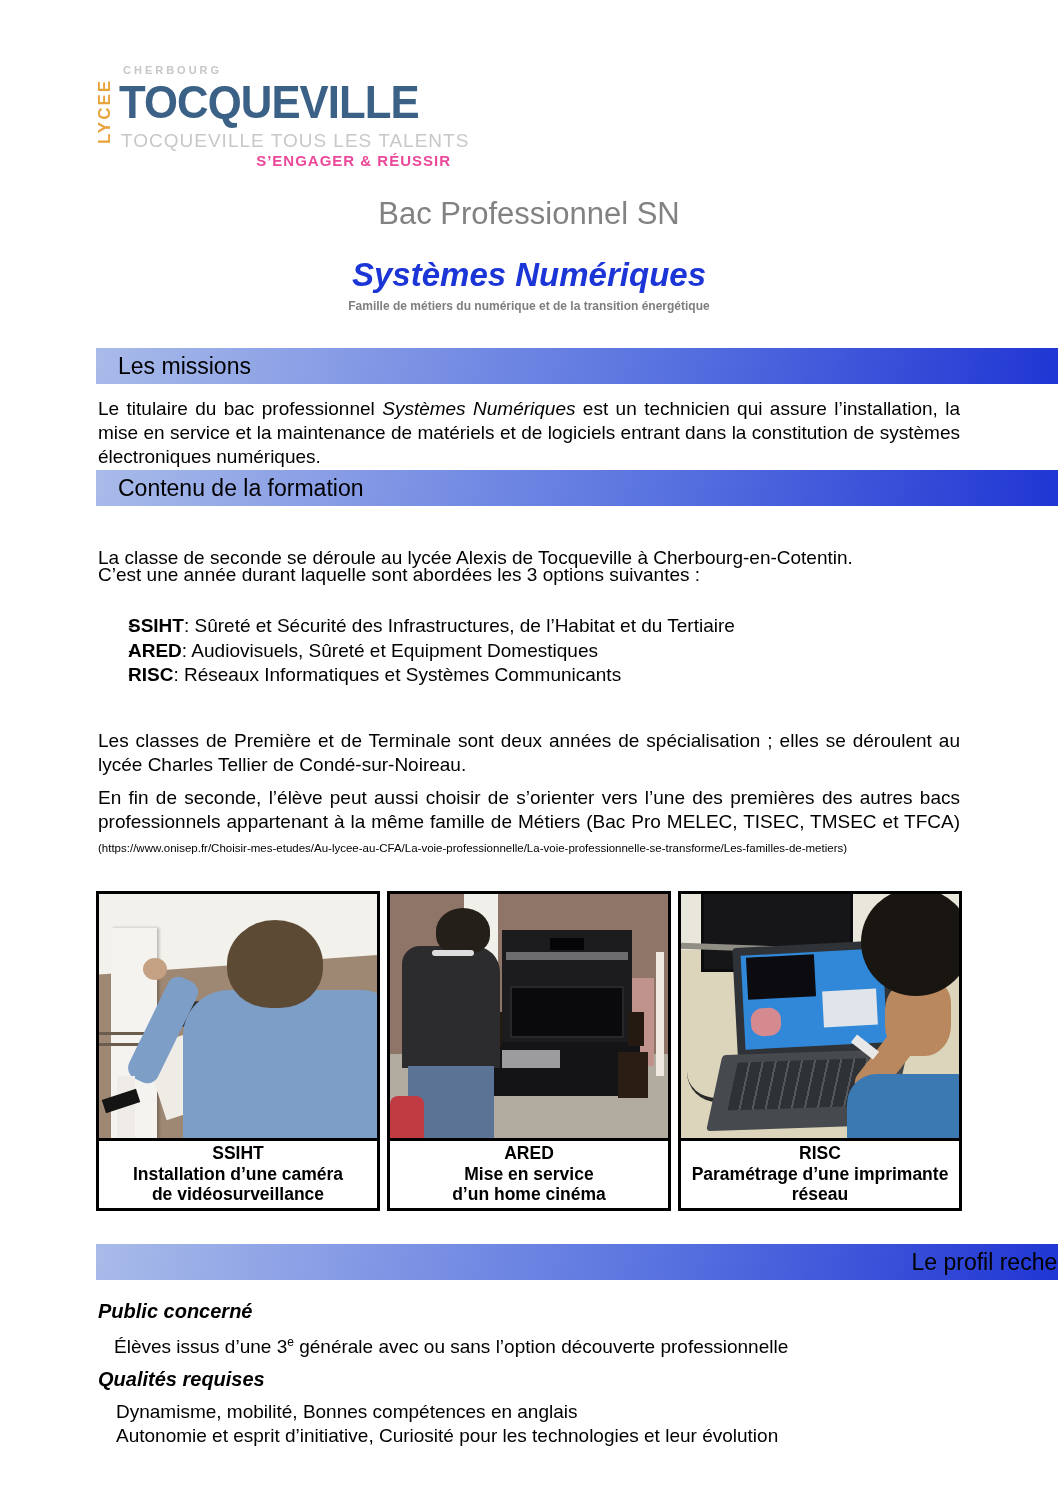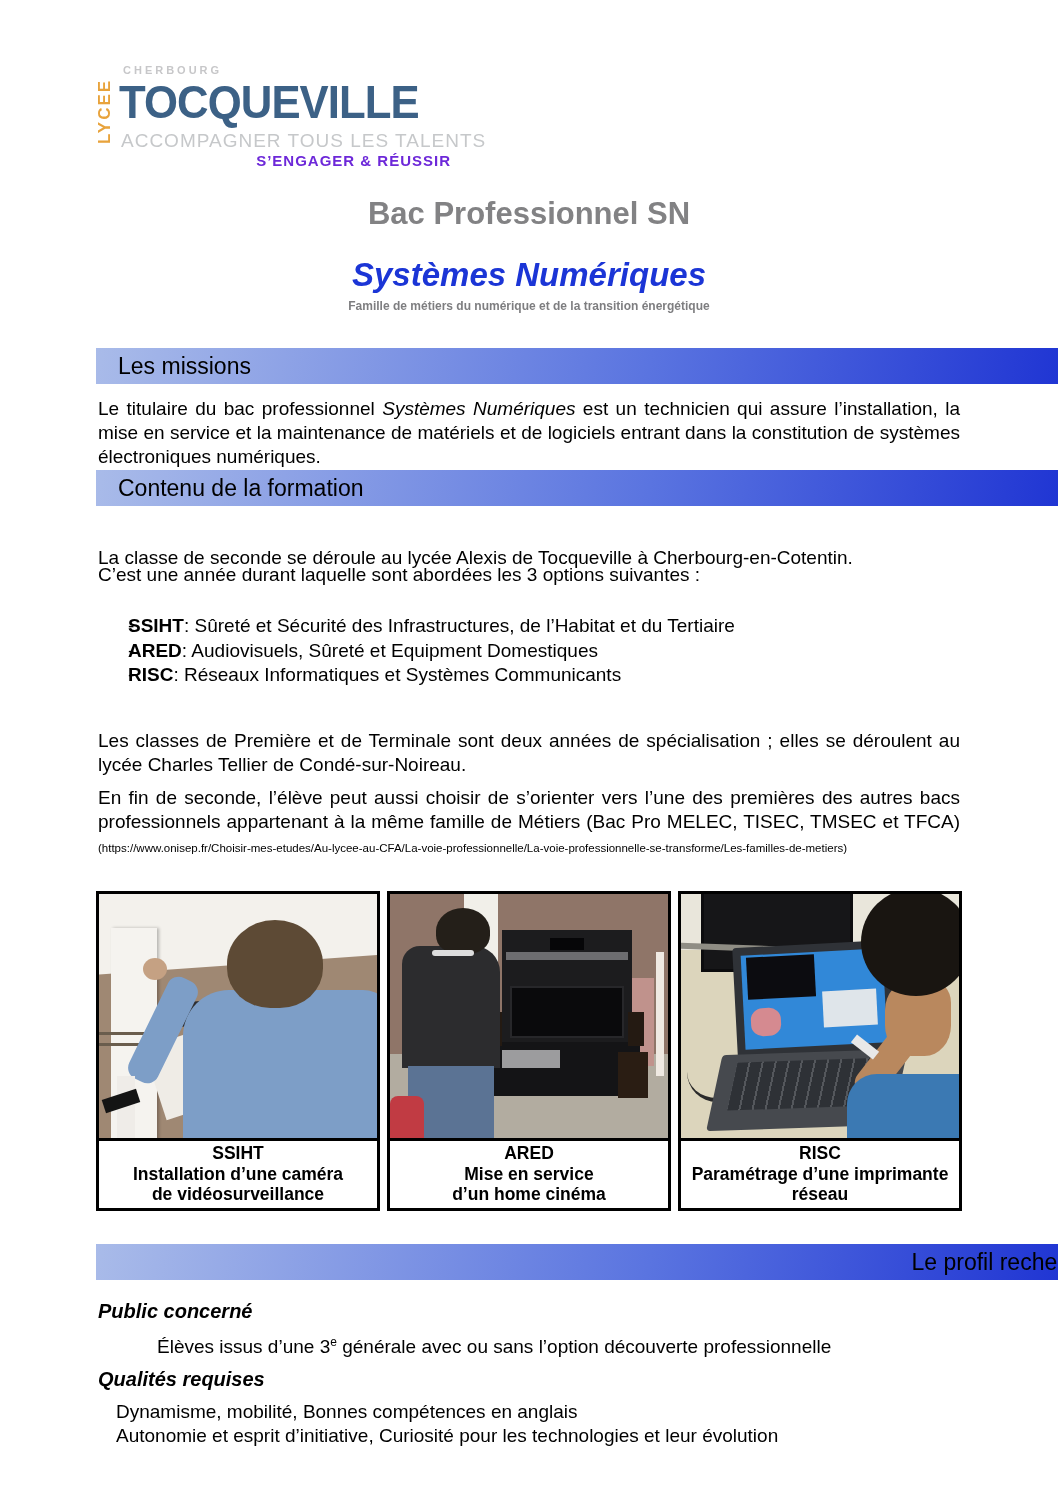--- a/index.html
+++ b/index.html
@@ -16,25 +16,25 @@
     writing-mode:vertical-rl; transform:rotate(180deg);
     color:#e8a33c; font-weight:bold; font-size:17px; letter-spacing:2px;
   }
   .logo-city { position:absolute; left:28px; top:4px; font-size:11px; color:#c7c7c9; letter-spacing:3px; font-weight:bold; }
   .logo-name {
     position:absolute; left:24px; top:14px; font-size:47px; font-weight:bold;
     color:#3c6186; letter-spacing:-1px; transform:scaleX(.93); transform-origin:left;
     white-space:nowrap;
   }
   .logo-tagline { position:absolute; left:26px; top:70px; width:330px; font-size:19px; color:#c6c8ca; letter-spacing:1px; white-space:nowrap; }
-  .logo-motto { position:absolute; left:26px; top:92px; width:330px; text-align:right; font-size:15px; font-weight:bold; color:#6d28d9; letter-spacing:1px; }
+  .logo-motto { position:absolute; left:26px; top:92px; width:330px; text-align:right; font-size:15px; font-weight:bold; color:#ec4899; letter-spacing:1px; }
 
   
   .titles { position:absolute; left:96px; top:196px; width:866px; text-align:center; }
-  .doc-title { font-size:31px; font-weight:bold; color:#828284; }
+  .doc-title { font-size:31px; font-weight:normal; color:#828284; }
   .doc-subtitle { margin-top:24px; font-size:33px; font-weight:bold; font-style:italic; color:#1b35d6; }
   .doc-family { margin-top:5px; font-size:12px; font-weight:bold; color:#7e7e80; }
 
   
   .banner {
     position:absolute; left:96px; width:1006px; height:36px;
     background:linear-gradient(100deg,#a9bbe9 0%, #5a74e0 55%, #1a2fd2 100%);
     color:#000; font-size:23px; line-height:36px; padding-left:22px;
   }
   .banner-missions { top:348px; }
@@ -119,34 +119,34 @@
   .s3 .face { position:absolute; top:86px; right:8px; width:66px; height:76px; background:#b9885e; border-radius:40% 30% 40% 40%; }
   .s3 .arm { position:absolute; top:122px; right:56px; width:30px; height:88px; background:#b9885e; transform:rotate(38deg); border-radius:14px; }
   .s3 .band { position:absolute; top:148px; right:80px; width:28px; height:10px; background:#e8e8e8; transform:rotate(38deg); }
   .s3 .shoulder { position:absolute; bottom:-8px; right:-12px; width:124px; height:72px; background:#3b79b3; border-radius:30px 0 0 0; }
   .s3 .paper { position:absolute; bottom:6px; right:44px; width:56px; height:48px; background:#f4f3ef; transform:rotate(14deg); }
 
   
   .h-italic { position:absolute; left:98px; font-size:20px; font-weight:bold; font-style:italic; }
   .h-public { top:1300px; }
   .h-qualites { top:1368px; }
-  .p-public { position:absolute; left:114px; top:1330px; width:840px; font-size:19px; line-height:24px;margin-left:43px; }
+  .p-public { position:absolute; left:114px; top:1330px; width:840px; font-size:19px; line-height:24px; }
   .p-qualites { position:absolute; left:116px; top:1400px; width:840px; font-size:19px; line-height:24px; }
   sup { font-size:12px; vertical-align:super; }
 </style>
 </head>
 <body>
 
 <div class="page">
 
   <div class="logo">
     <div class="logo-lycee">LYCEE</div>
     <div class="logo-city">CHERBOURG</div>
     <div class="logo-name">TOCQUEVILLE</div>
-    <div class="logo-tagline">ACCOMPAGNER TOUS LES TALENTS</div>
+    <div class="logo-tagline">TOCQUEVILLE TOUS LES TALENTS</div>
     <div class="logo-motto">S’ENGAGER &amp; RÉUSSIR</div>
   </div>
 
   <div class="titles">
     <div class="doc-title">Bac Professionnel SN</div>
     <div class="doc-subtitle">Systèmes Numériques</div>
     <div class="doc-family">Famille de métiers du numérique et de la transition énergétique</div>
   </div>
 
   <div class="banner banner-missions">Les missions</div>

